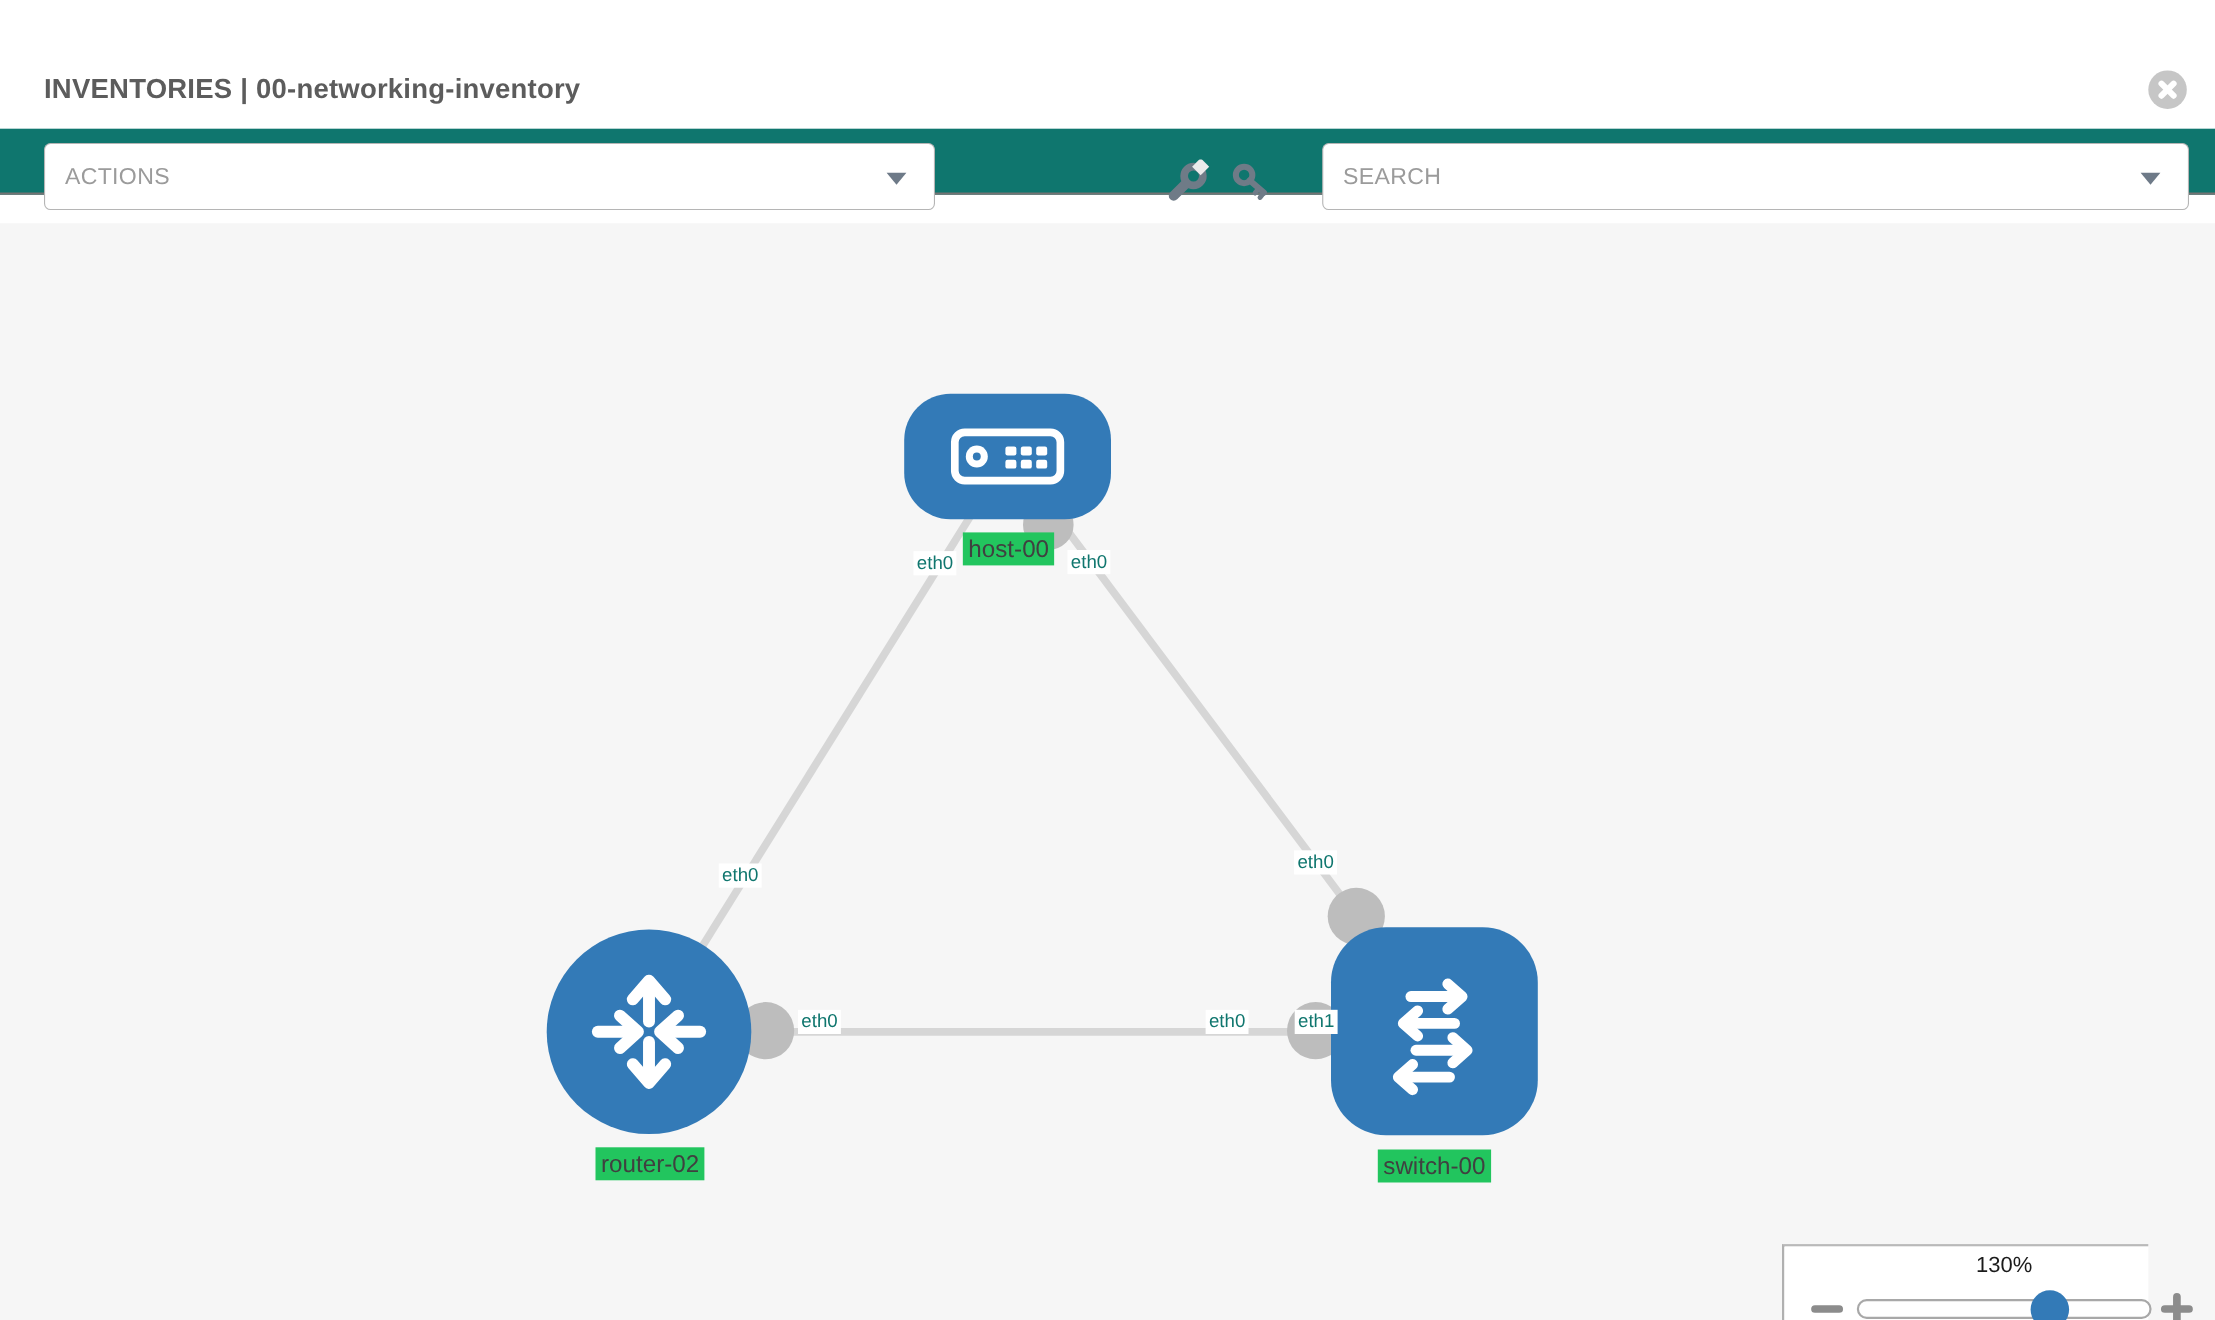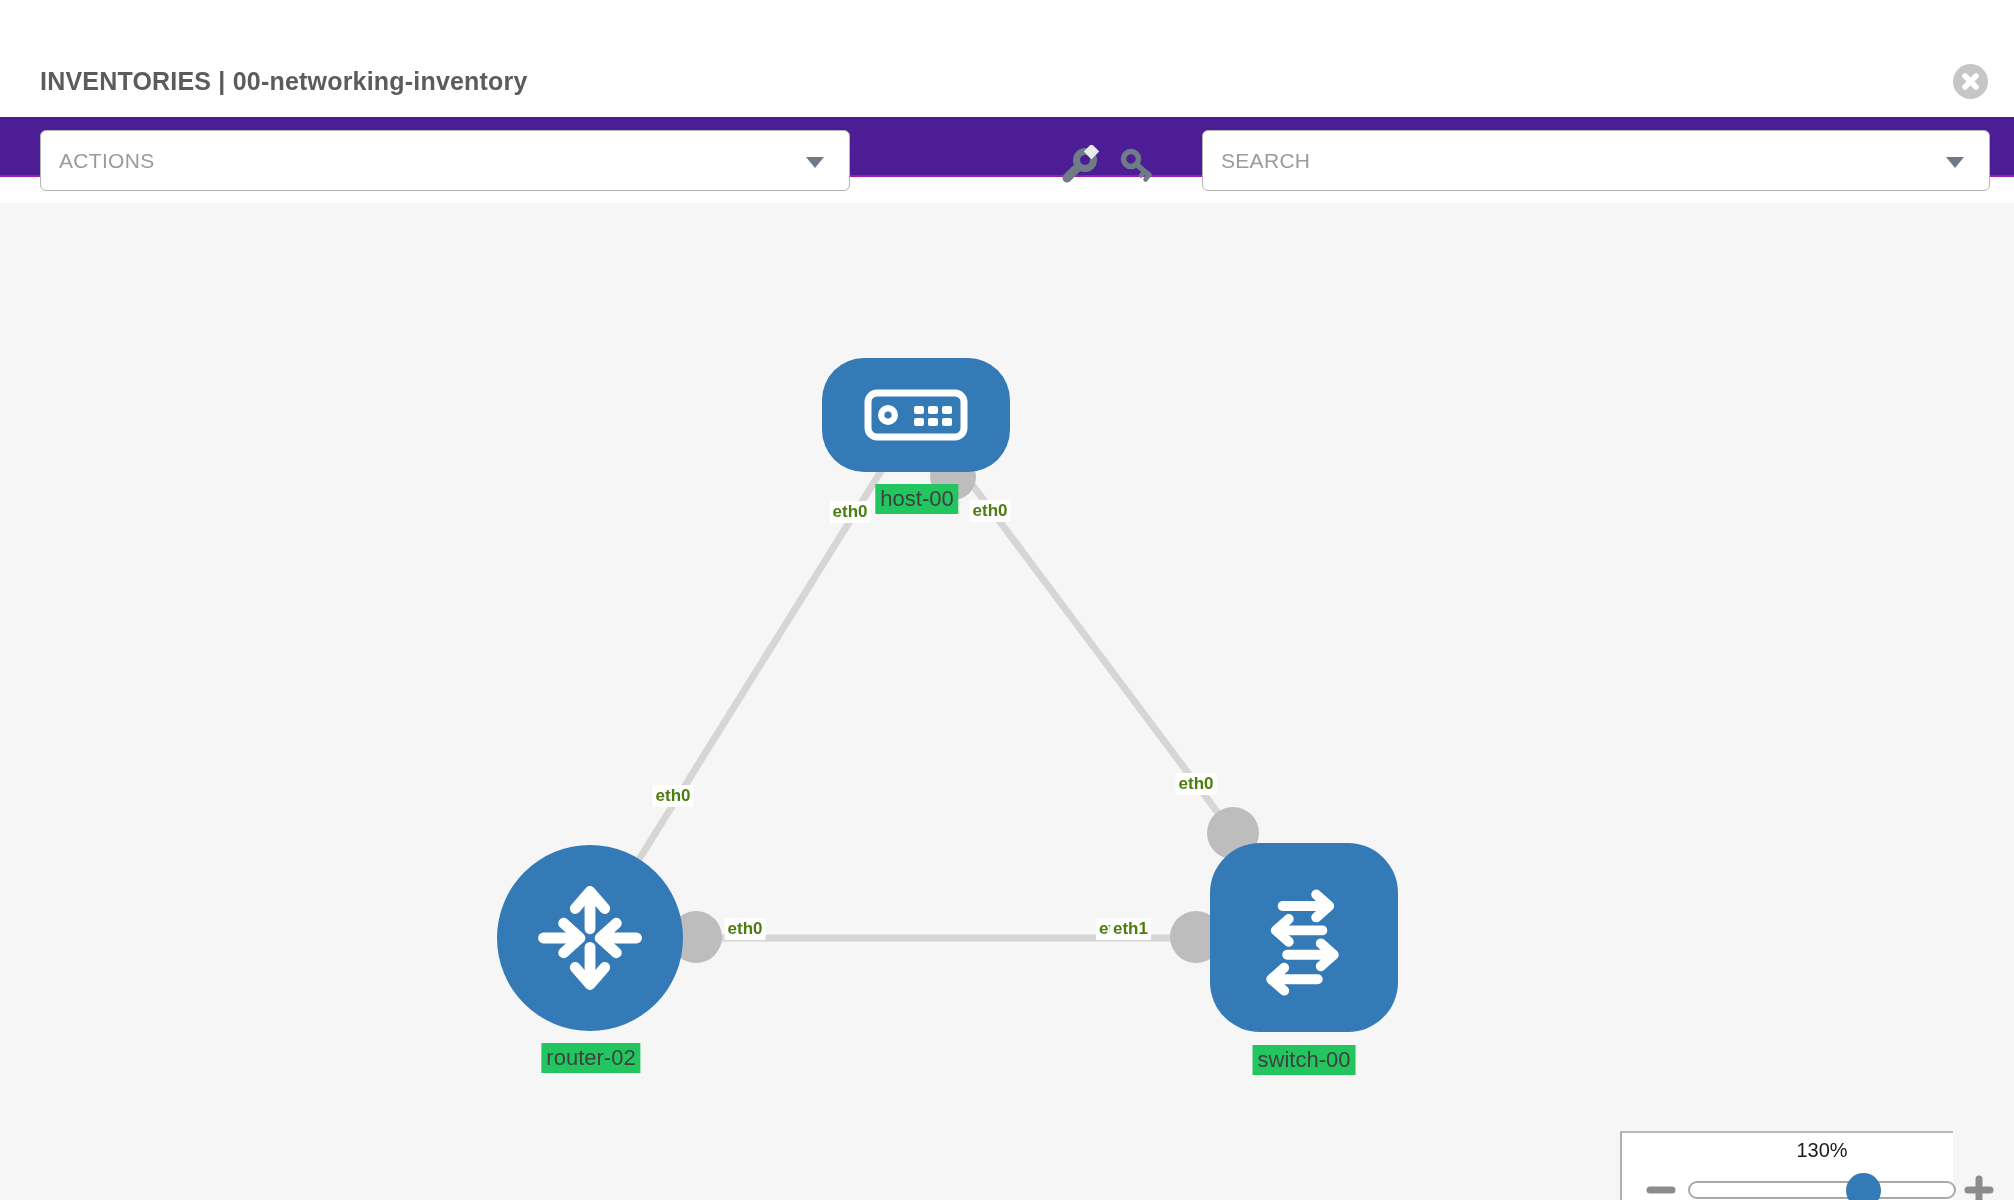--- a/index.html
+++ b/index.html
@@ -16,21 +16,21 @@
     font-size:25px;font-weight:bold;color:#5c5c5c;letter-spacing:.2px;
   }
   .close-btn{
     position:absolute;right:26px;top:19px;width:35px;height:35px;border-radius:50%;
     background:#c6c6c6;display:flex;align-items:center;justify-content:center;cursor:pointer;
   }
 
   
   .toolbar{
     position:absolute;left:0;top:72px;width:2014px;height:60px;
-    background:#4c1d95;border-bottom:2px solid #a21caf;box-sizing:border-box;
+    background:#0f766e;border-bottom:2px solid #737373;box-sizing:border-box;
   }
   .dropdown{
     position:absolute;top:13px;height:61px;background:#ffffff;
     border:1px solid #b5b5b5;border-radius:6px;box-sizing:border-box;
     display:flex;align-items:center;cursor:pointer;
   }
   .dropdown .ddlabel{font-size:21px;color:#9b9b9b;padding-left:18px;letter-spacing:.3px;}
   .dropdown .caret{
     position:absolute;right:25px;top:50%;margin-top:-4px;width:0;height:0;
     border-left:9px solid transparent;border-right:9px solid transparent;
@@ -54,21 +54,21 @@
   .node-host{left:822px;top:155px;width:188px;height:114px;border-radius:42px;}
   .node-router{left:497px;top:642px;width:186px;height:186px;border-radius:50%;}
   .node-switch{left:1210px;top:640px;width:188px;height:189px;border-radius:50px;}
 
   .nlabel{
     position:absolute;z-index:3;transform:translate(-50%,-50%);
     background:#22c55e;color:#404040;font-size:22px;padding:2px 5px;white-space:nowrap;
   }
   .ilabel{
     position:absolute;z-index:3;transform:translate(-50%,-50%);
-    background:#ffffff;color:#4d7c0f;font-size:17px;padding:1px 3px;white-space:nowrap;font-weight:bold;
+    background:#ffffff;color:#0f766e;font-size:17px;padding:1px 3px;white-space:nowrap;
   }
   .ilabel.anchor-left{transform:translate(0,-50%);}
 
   
   .zoom-panel{
     position:absolute;left:1620px;top:1086px;width:333px;height:114px;z-index:4;
     background:#ffffff;border-left:2px solid #b0b0b0;border-top:2px solid #b9b9b9;
     box-sizing:border-box;
   }
   .zoom-level{
@@ -186,21 +186,21 @@
     <span class="nlabel" style="left:917px;top:296px;">host-00</span>
     <span class="nlabel" style="left:591px;top:855px;">router-02</span>
     <span class="nlabel" style="left:1304px;top:857px;">switch-00</span>
 
     <span class="ilabel" style="left:850px;top:309px;">eth0</span>
     <span class="ilabel" style="left:990px;top:308px;">eth0</span>
     <span class="ilabel" style="left:673px;top:593px;">eth0</span>
     <span class="ilabel" style="left:1196px;top:581px;">eth0</span>
     <span class="ilabel" style="left:745px;top:726px;">eth0</span>
     <span class="ilabel anchor-left" style="left:1096px;top:726px;">eth0</span>
-    <span class="ilabel anchor-left" style="left:1110px;top:726px;">eth1</span>
+    <span class="ilabel anchor-left" style="left:1177px;top:726px;">eth1</span>
 
     <div class="zoom-panel" style="top:928px;left:1620px;position:absolute;">
       <div class="zoom-level">130%</div>
       <svg class="zoom-btn zoom-minus" width="34" height="34" viewBox="0 0 34 34">
         <line x1="6" y1="17" x2="28" y2="17" stroke="#8c8c8c" stroke-width="7" stroke-linecap="round"></line>
       </svg>
       <div class="slider-track">
         <div class="slider-thumb"></div>
       </div>
       <svg class="zoom-btn zoom-plus" width="34" height="34" viewBox="0 0 34 34">

